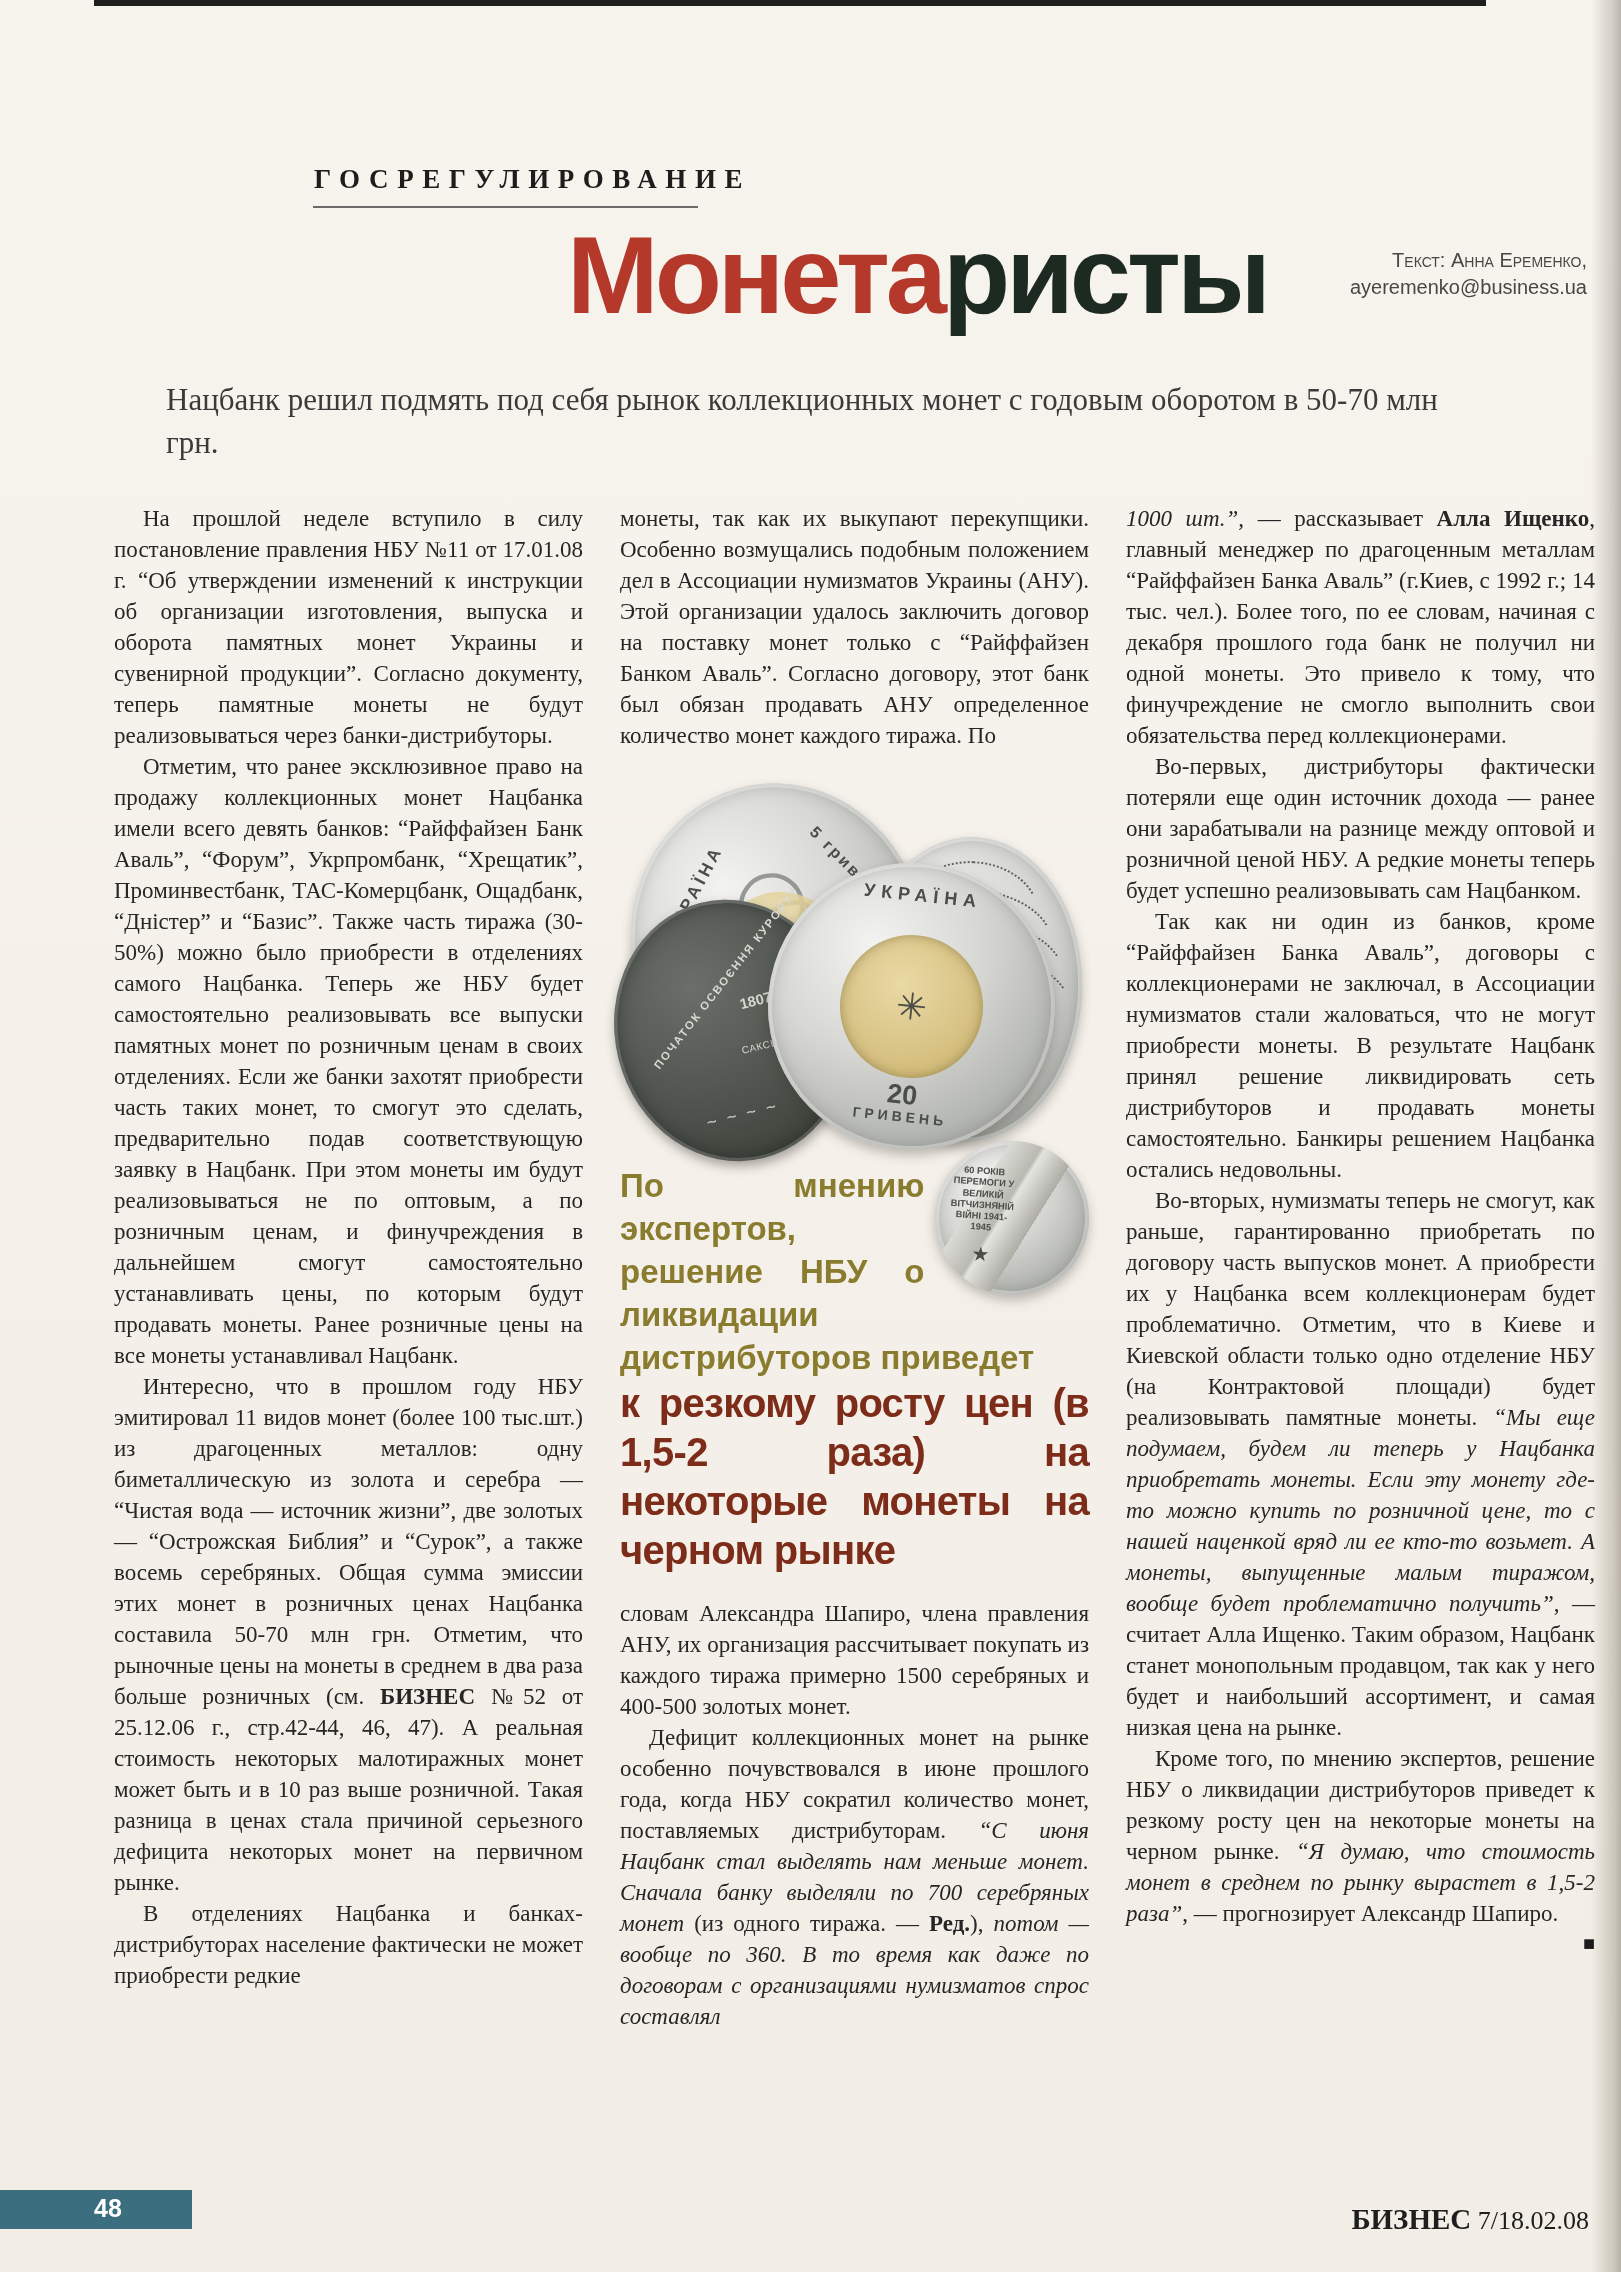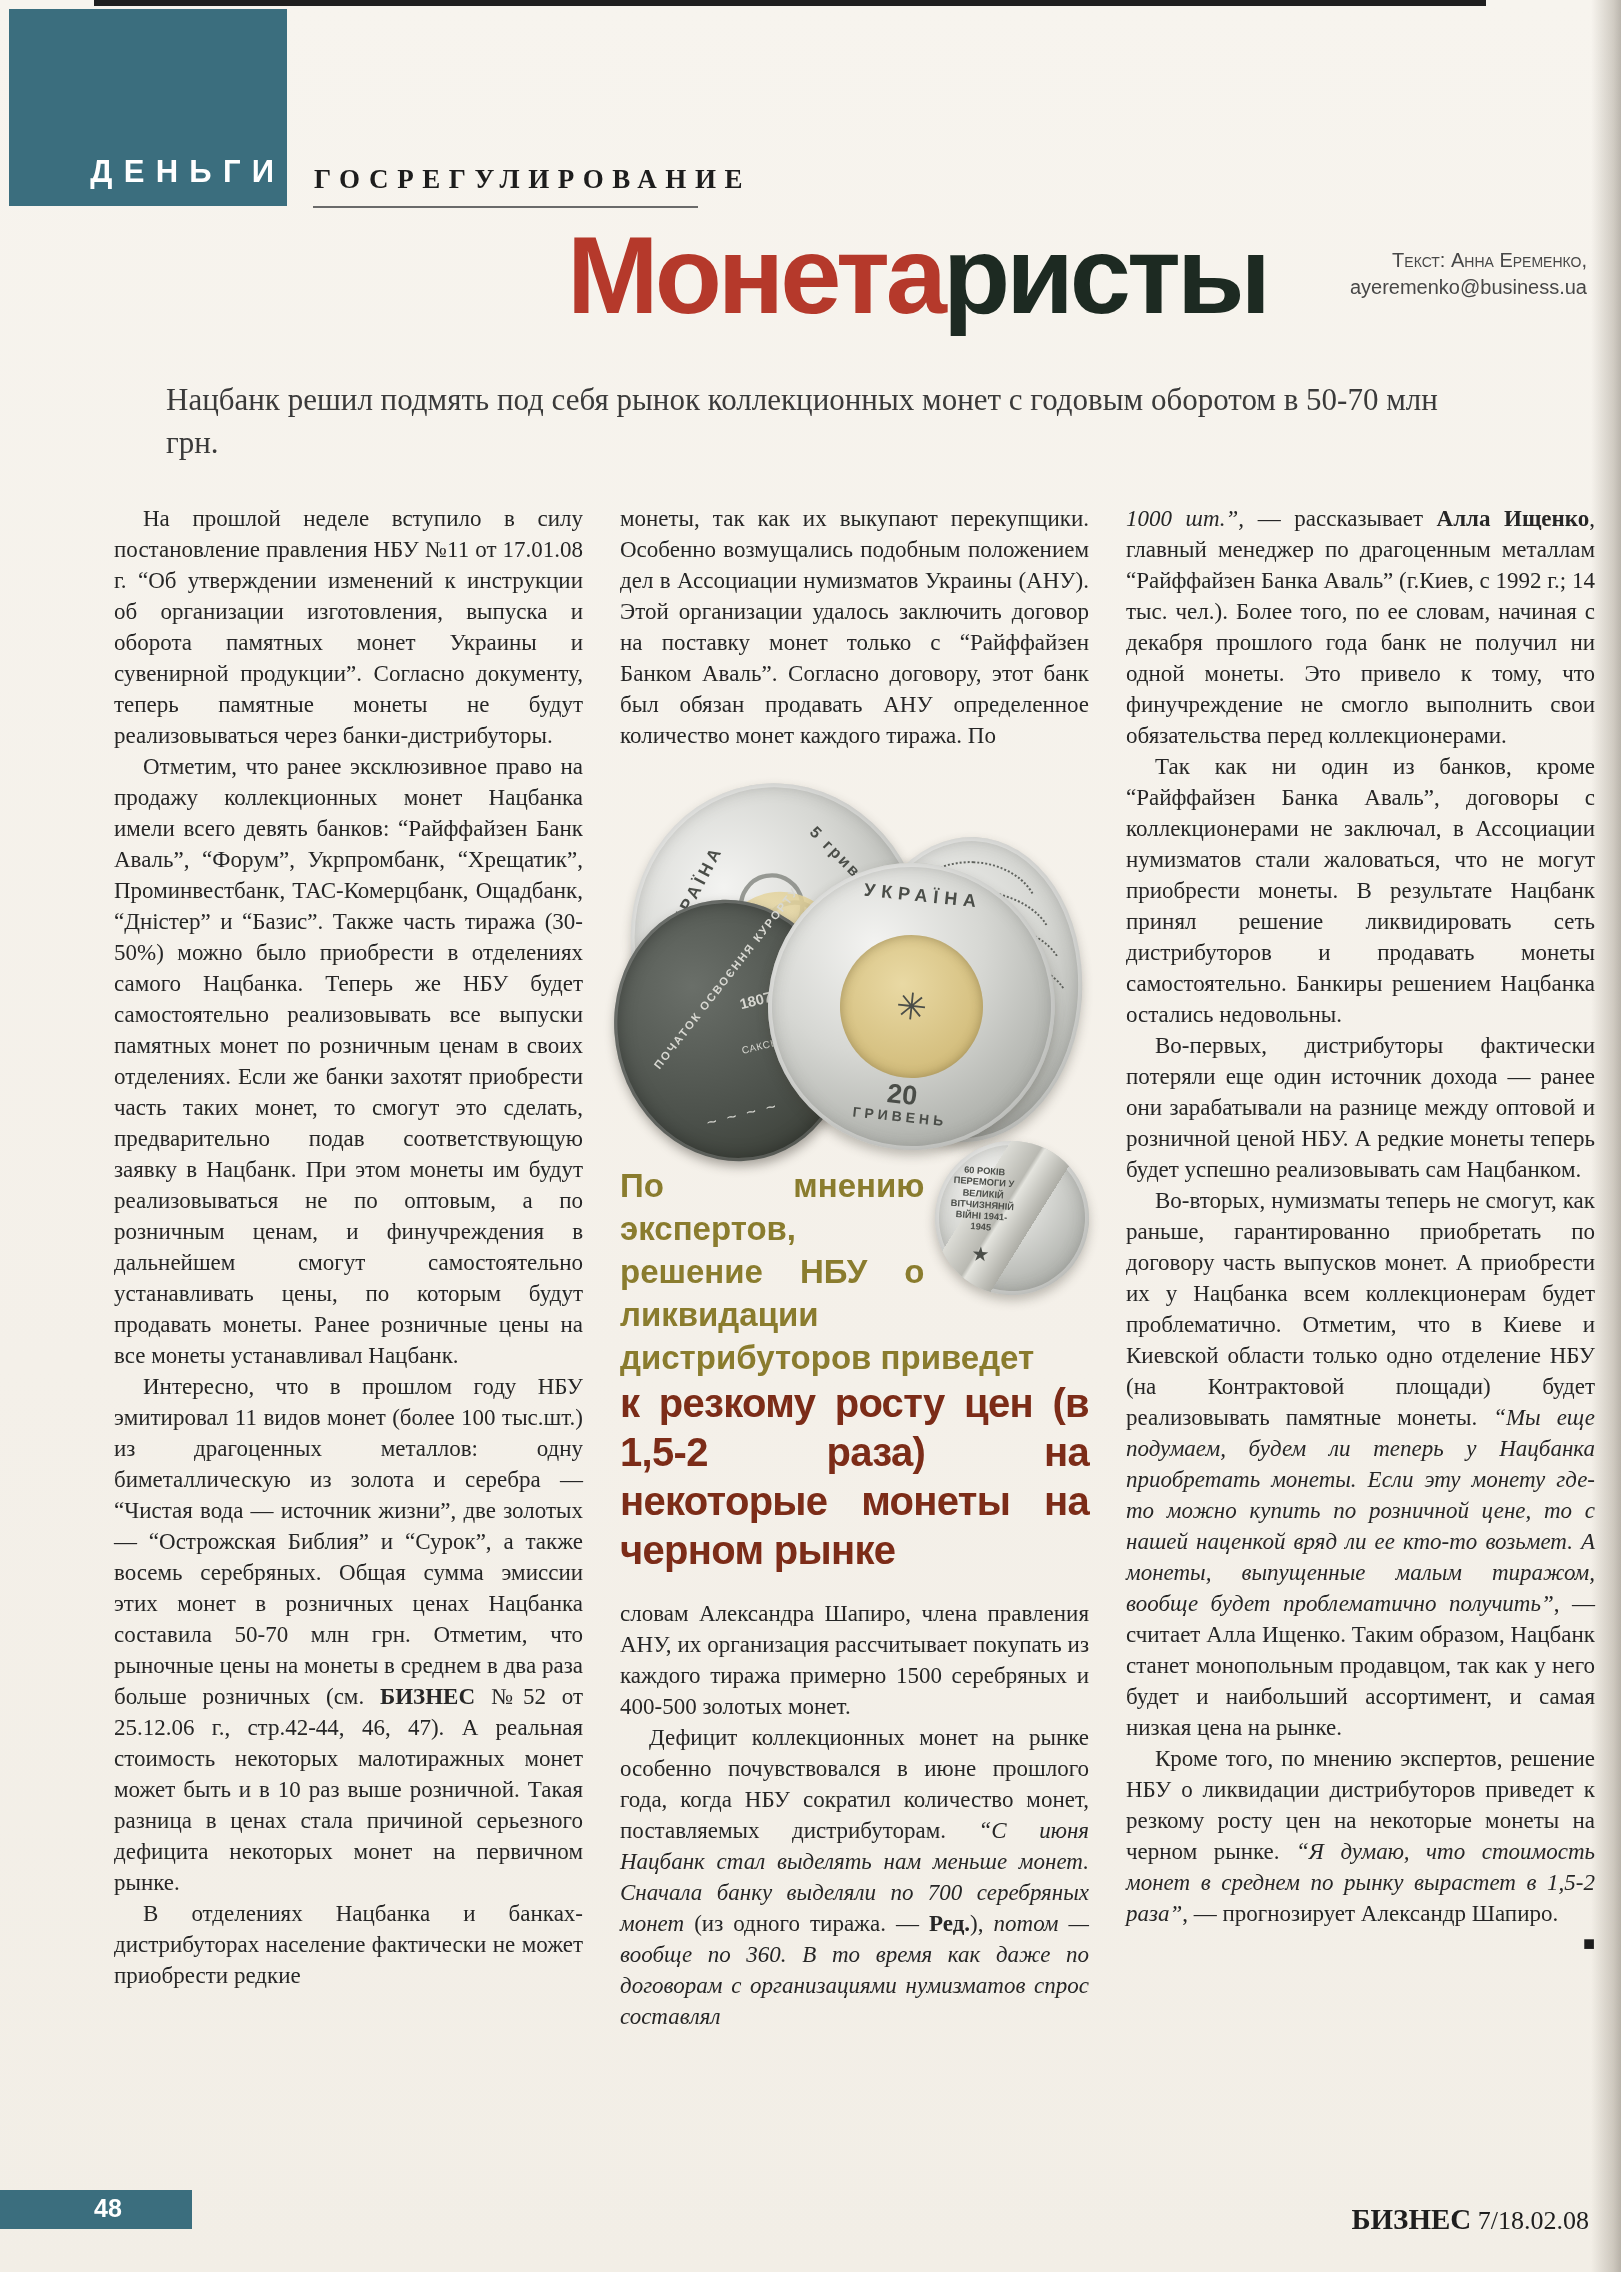--- a/index.html
+++ b/index.html
@@ -92,23 +92,20 @@
   .magazine-name{font-weight:bold;font-size:29px;}
   .endmark{float:right;margin-top:4px;color:#1c1c1c;font-family:"Liberation Sans",sans-serif;font-size:20px;line-height:20px;}
 </style>
 </head>
 <body>
 
 <div class="page">
   <div class="top-rule"></div>
   <div class="scan-edge"></div>
 
-  <div class="section-tab">
-    <div class="section-label">ДЕНЬГИ</div>
-  </div>
   <div class="rubric-label">ГОСРЕГУЛИРОВАНИЕ</div>
   <div class="rubric-underline"></div>
 
   <div class="article-title"><span class="title-red">Монета</span><span class="title-dark">ристы</span></div>
   <div class="byline">
     <div class="byline-author">Текст: Анна Еременко,</div>
     <div class="byline-email">ayeremenko@business.ua</div>
   </div>
   <div class="deck">Нацбанк решил подмять под себя рынок коллекционных монет с годовым оборотом в 50-70 млн грн.</div>
 
@@ -171,22 +168,22 @@
         <div class="pq-lead">По мнению экспертов, решение НБУ о ликвидации дистрибуторов приведет</div>
         <div class="pq-main">к резкому росту цен (в 1,5-2 раза) на некоторые монеты на черном рынке</div>
       </div>
 
       <p class="cont"><span>словам </span><span style="font-weight: normal;">Александра Шапиро</span><span>, члена правления АНУ, их организация рассчитывает покупать из каждого тиража примерно 1500 серебряных и 400-500 золотых монет.</span></p>
       <p><span>Дефицит коллекционных монет на рынке особенно почувствовался в июне прошлого года, когда НБУ сократил количество монет, поставляемых дистрибуторам. </span><span style="font-style: italic;">“С июня Нацбанк стал выделять нам меньше монет. Сначала банку выделяли по 700 серебряных монет</span><span> (из одного тиража. — </span><span style="font-weight: bold;">Ред.</span><span>), </span><span style="font-style: italic;">потом — вообще по 360. В то время как даже по договорам с организациями нумизматов спрос составлял</span></p>
     </div>
 
     <div class="col">
       <p class="cont"><span style="font-style: italic;">1000 шт.”,</span><span> — рассказывает </span><span style="font-weight: bold;">Алла Ищенко</span><span>, главный менеджер по драгоценным металлам “Райффайзен Банка Аваль” (г.Киев, с 1992 г.; 14 тыс. чел.). Более того, по ее словам, начиная с декабря прошлого года банк не получил ни одной монеты. Это привело к тому, что финучреждение не смогло выполнить свои обязательства перед коллекционерами.</span></p>
+      <p><span>Во-первых, дистрибуторы фактически потеряли еще один источник дохода — ранее они зарабатывали на разнице между оптовой и розничной ценой НБУ. А редкие монеты теперь будет успешно реализовывать сам Нацбанком.</span></p>
       <p><span>Так как ни один из банков, кроме “Райффайзен Банка Аваль”, договоры с коллекционерами не заключал, в Ассоциации нумизматов стали жаловаться, что не могут приобрести монеты. В результате Нацбанк принял решение ликвидировать сеть дистрибуторов и продавать монеты самостоятельно. Банкиры решением Нацбанка остались недовольны.</span></p>
-      <p><span>Во-первых, дистрибуторы фактически потеряли еще один источник дохода — ранее они зарабатывали на разнице между оптовой и розничной ценой НБУ. А редкие монеты теперь будет успешно реализовывать сам Нацбанком.</span></p>
       <p><span>Во-вторых, нумизматы теперь не смогут, как раньше, гарантированно приобретать по договору часть выпусков монет. А приобрести их у Нацбанка всем коллекционерам будет проблематично. Отметим, что в Киеве и Киевской области только одно отделение НБУ (на Контрактовой площади) будет реализовывать памятные монеты. </span><span style="font-style: italic;">“Мы еще подумаем, будем ли теперь у Нацбанка приобретать монеты. Если эту монету где-то можно купить по розничной цене, то с нашей наценкой вряд ли ее кто-то возьмет. А монеты, выпущенные малым тиражом, вообще будет проблематично получить”</span><span>, — считает Алла Ищенко. Таким образом, Нацбанк станет монопольным продавцом, так как у него будет и наибольший ассортимент, и самая низкая цена на рынке.</span></p>
       <p><span>Кроме того, по мнению экспертов, решение НБУ о ликвидации дистрибуторов приведет к резкому росту цен на некоторые монеты на черном рынке. </span><span style="font-style: italic;">“Я думаю, что стоимость монет в среднем по рынку вырастет в 1,5-2 раза”</span><span>, — прогнозирует Александр Шапиро.</span></p>
       <div class="endmark">■</div>
     </div>
   </div>
 
   <div class="page-number-box">
     <div class="page-number">48</div>
   </div>
   <div class="issue-line">

